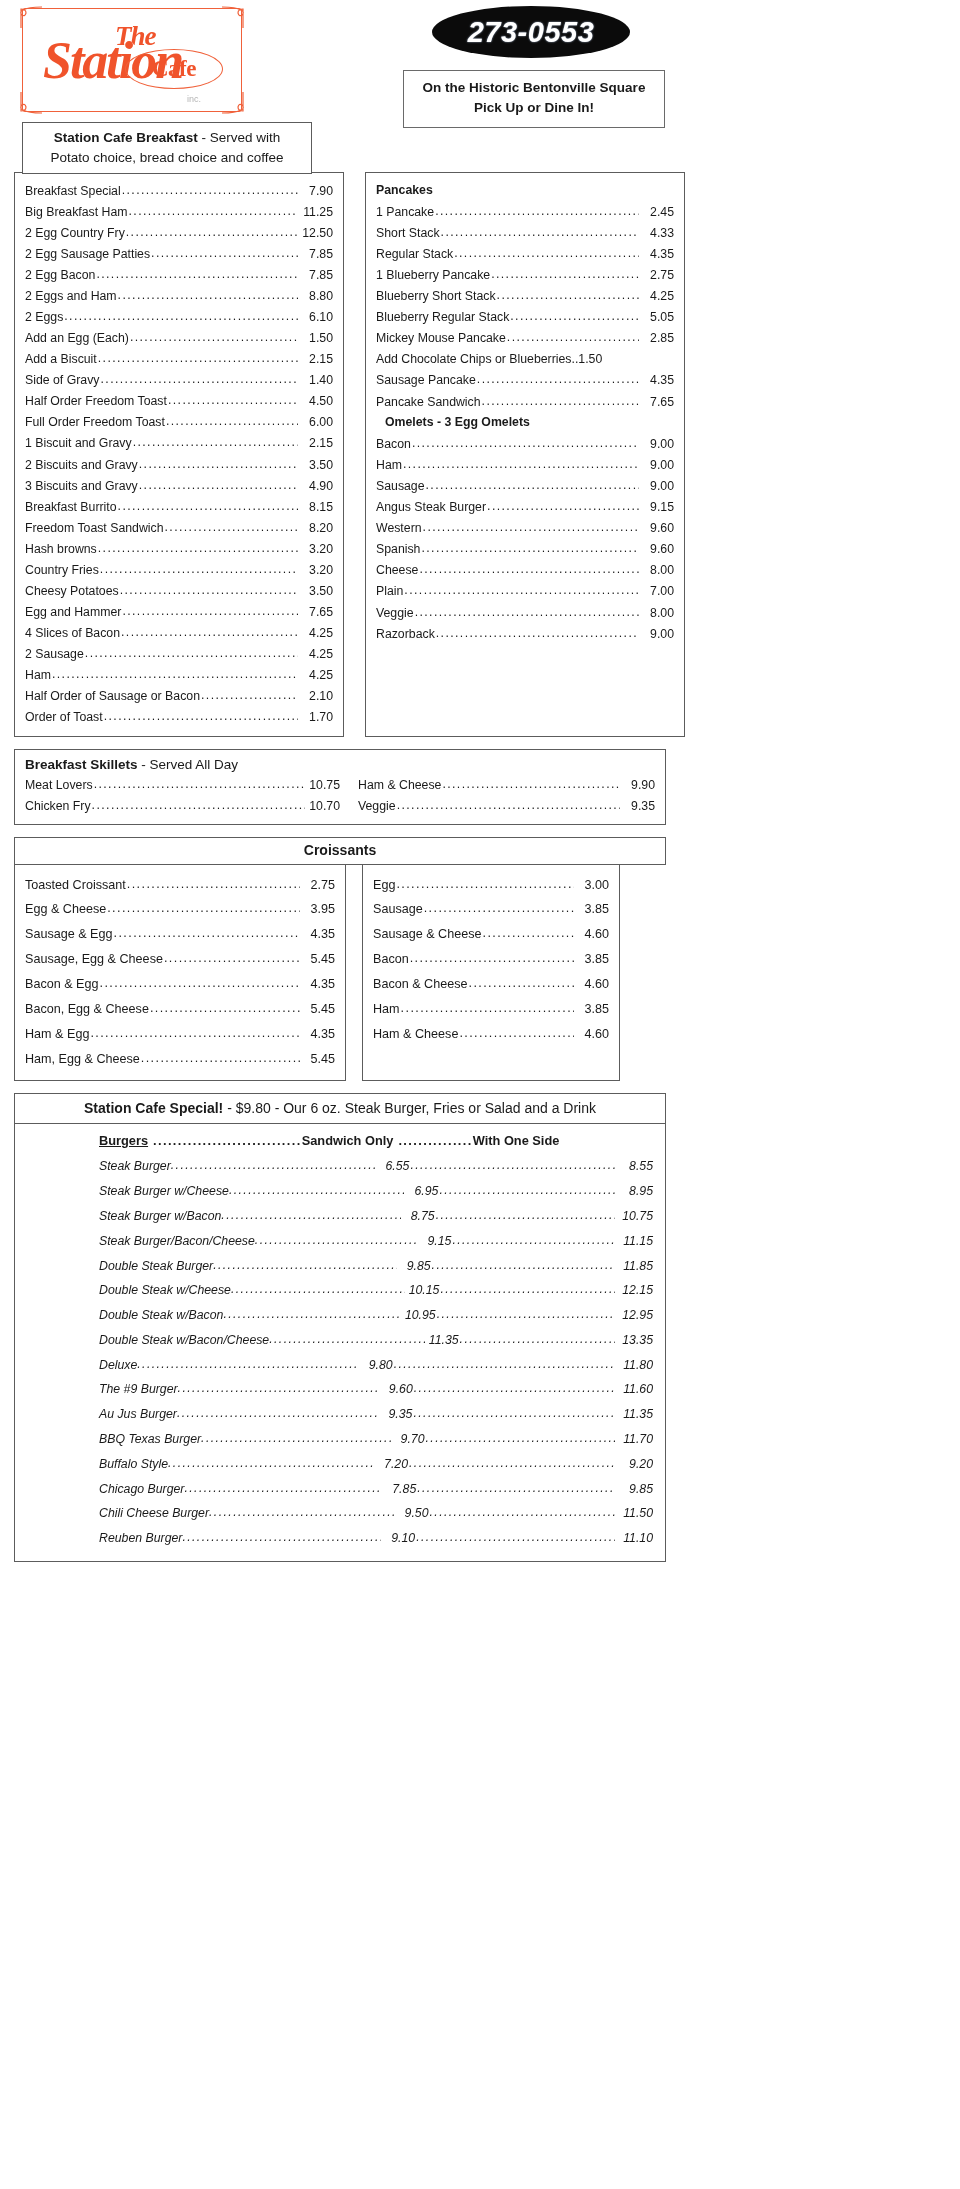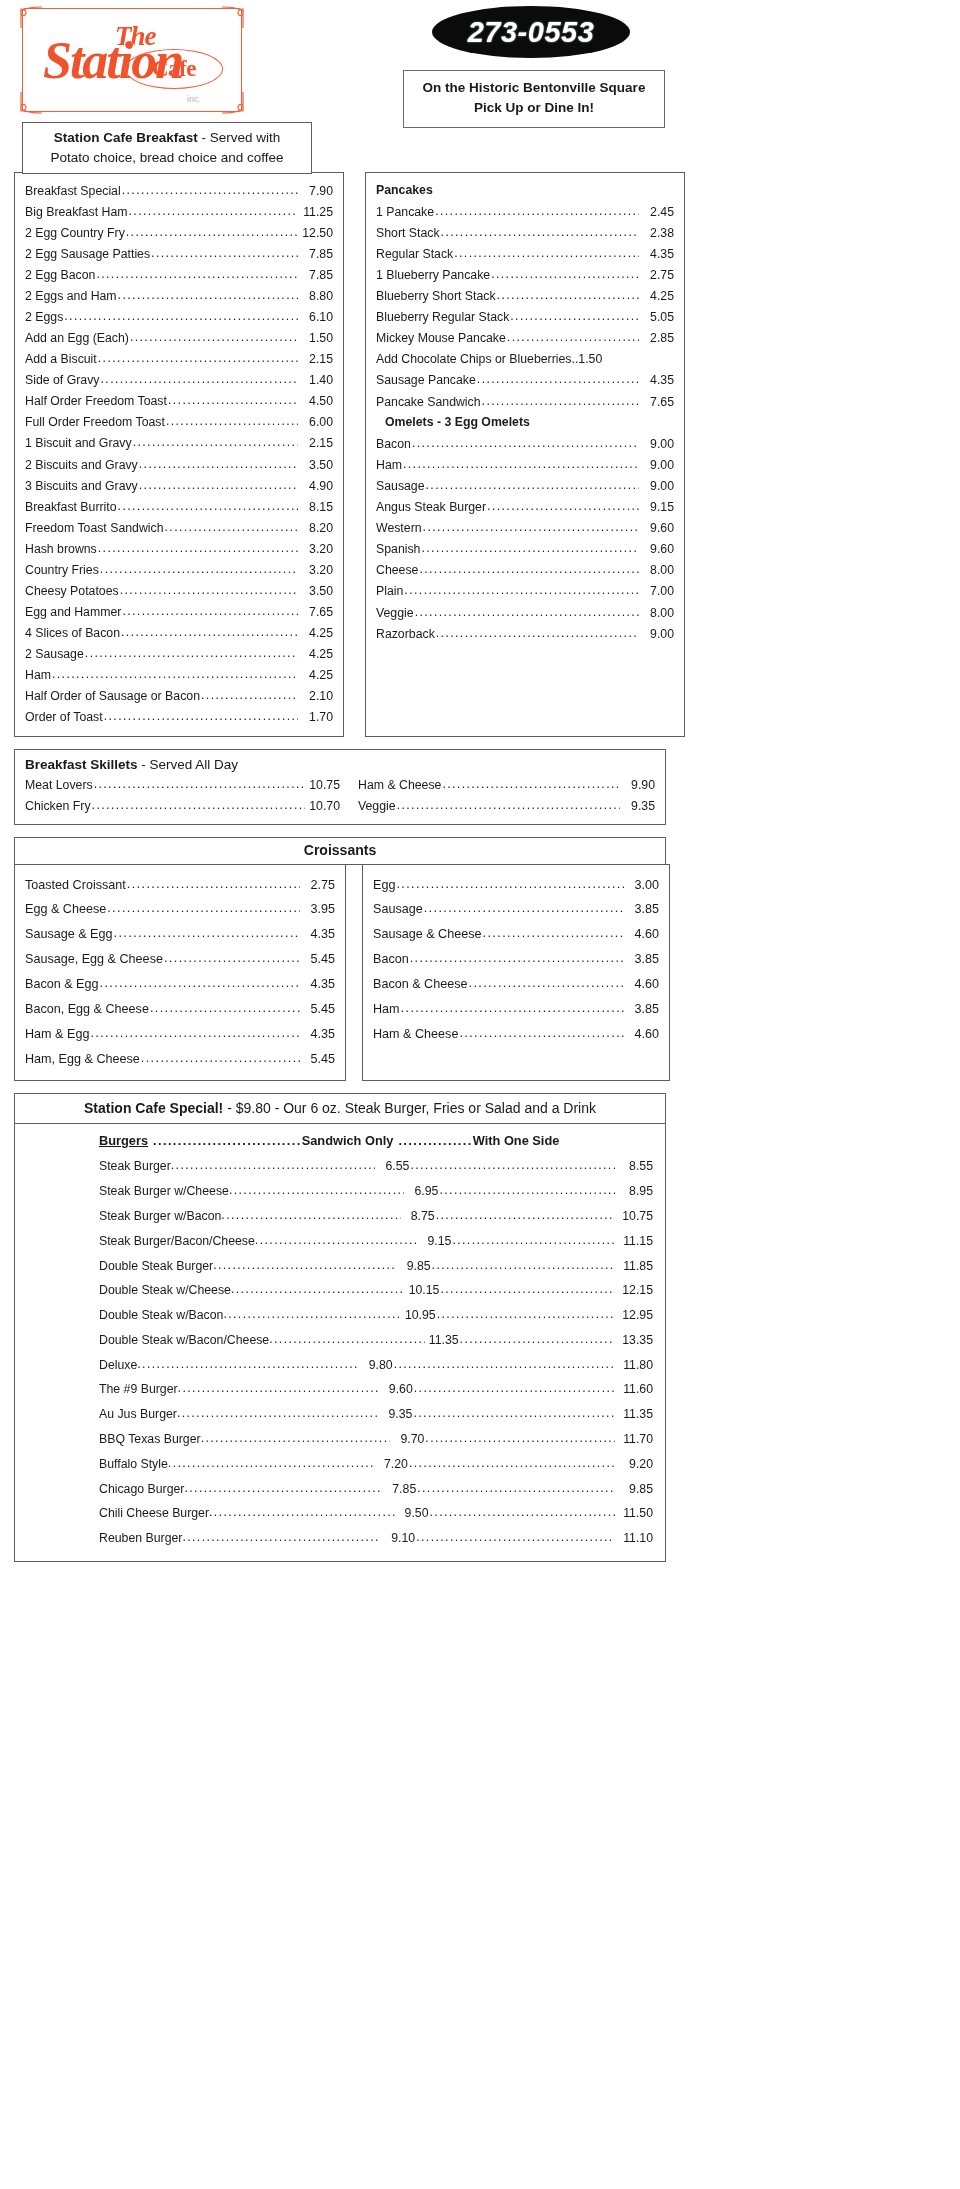--- a/index.html
+++ b/index.html
@@ -229,21 +229,21 @@
     text-align: center;
     font-size: 14px;
     font-weight: bold;
     padding: 4px 0 6px 0;
   }
   .croissant-cols {
     display: flex;
     margin-top: -1px;
   }
   .croissant-cols .cc-left { width: 332px; }
-  .croissant-cols .cc-right { width: 308px; margin-left: 16px; }
+  .croissant-cols .cc-right { width: 258px; margin-left: 16px; }
   .croissant-cols .row { padding: 6.2px 0; font-size: 12.6px; }
 
   
   .special-wrap { margin: 12px 0 0 14px; width: 652px; }
   .special-bar {
     font-size: 14px;
     padding: 6px 8px 7px 8px;
     text-align: center;
   }
   .special-bar b { font-weight: bold; }
@@ -251,21 +251,21 @@
   .burger-head {
     display: flex;
     font-weight: bold;
     font-size: 12.8px;
     padding: 9px 12px 6px 84px;
     white-space: nowrap;
     align-items: baseline;
   }
   .burger-head .bh-label { text-decoration: underline; }
   .burger-head .bh-dots { letter-spacing: 1.4px; }
-  .burger-rows { padding: 0 12px 10px 84px; }
+  .burger-rows { padding: 0 12px 10px 84px; font-style: italic; }
   .burger-row {
     display: flex;
     align-items: baseline;
     font-size: 12.3px;
     padding: 5.4px 0;
     white-space: nowrap;
   }
   .burger-row .nm { flex: 0 0 auto; }
   .burger-row .d1 {
     flex: 1 1 auto; overflow: hidden; letter-spacing: 1.4px;
@@ -475,21 +475,21 @@
             <span class="nm">Pancakes</span>
           </div>
           <div class="row">
             <span class="nm">1 Pancake</span>
             <span class="dots">..........................................................................................</span>
             <span class="pr">2.45</span>
           </div>
           <div class="row">
             <span class="nm">Short Stack</span>
             <span class="dots">..........................................................................................</span>
-            <span class="pr">2.38</span>
+            <span class="pr">4.33</span>
           </div>
           <div class="row">
             <span class="nm">Regular Stack</span>
             <span class="dots">..........................................................................................</span>
             <span class="pr">4.35</span>
           </div>
           <div class="row">
             <span class="nm">1 Blueberry Pancake</span>
             <span class="dots">..........................................................................................</span>
             <span class="pr">2.75</span>

